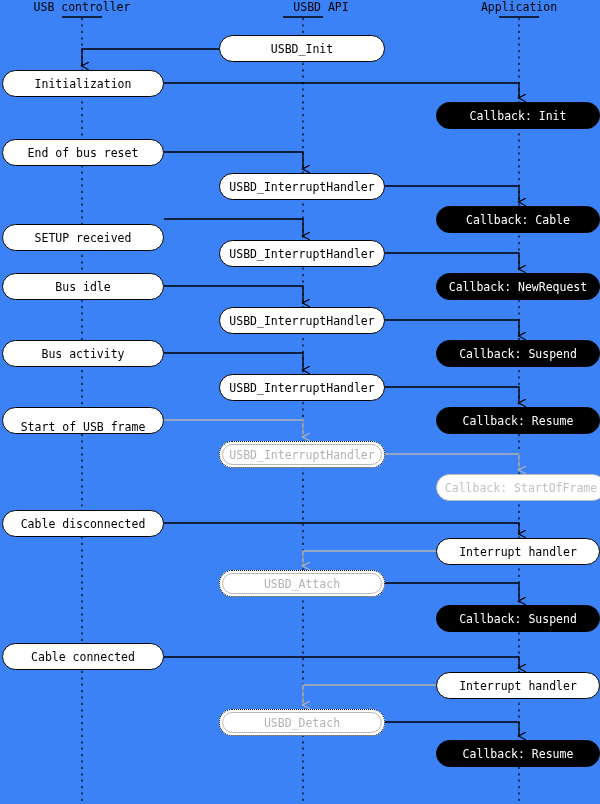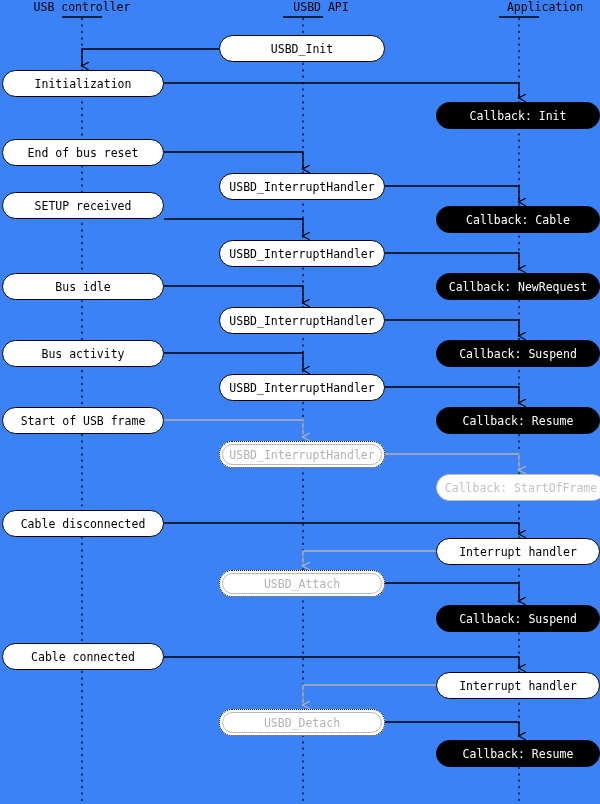--- a/index.html
+++ b/index.html
@@ -149,21 +149,21 @@
       <path d="M385,454 L519,454 L519,470" marker-end="url(#arrow-gray)"></path>
 
       <path d="M436,551 L303,551 L303,566" marker-end="url(#arrow-gray)"></path>
 
       <path d="M436,685 L303,685 L303,705" marker-end="url(#arrow-gray)"></path>
     </g>
   </svg>
 
   <div class="lifeline-label" style="left:82px;">USB controller</div>
   <div class="lifeline-label" style="left:321px;">USBD API</div>
-  <div class="lifeline-label" style="left:519px;margin-left:26px;">Application</div>
+  <div class="lifeline-label" style="left:519px;">Application</div>
 
   <div class="node node-solid" style="left:219px; top:35px; width:166px;text-align:center;">
     <span class="node-label">USBD_Init</span>
   </div>
 
   <div class="node node-solid" style="left:2px; top:70px; width:162px;">
     <span class="node-label">Initialization</span>
   </div>
 
   <div class="node node-filled" style="left:436px; top:102px; width:164px;">
@@ -175,21 +175,21 @@
   </div>
 
   <div class="node node-solid" style="left:219px; top:173px; width:166px;">
     <span class="node-label">USBD_InterruptHandler</span>
   </div>
 
   <div class="node node-filled" style="left:436px; top:206px; width:164px;">
     <span class="node-label">Callback: Cable</span>
   </div>
 
-  <div class="node node-solid" style="left:2px; top:192px; width:162px;">
+  <div class="node node-solid" style="left:2px; top:224px; width:162px;">
     <span class="node-label">SETUP received</span>
   </div>
 
   <div class="node node-solid" style="left:219px; top:240px; width:166px;">
     <span class="node-label">USBD_InterruptHandler</span>
   </div>
 
   <div class="node node-solid" style="left:2px; top:273px; width:162px;">
     <span class="node-label">Bus idle</span>
   </div>
@@ -211,21 +211,21 @@
   </div>
 
   <div class="node node-solid" style="left:219px; top:374px; width:166px;">
     <span class="node-label">USBD_InterruptHandler</span>
   </div>
 
   <div class="node node-filled" style="left:436px; top:407px; width:164px;">
     <span class="node-label">Callback: Resume</span>
   </div>
 
-  <div class="node node-solid" style="left:2px; top:407px; width:162px;">
+  <div class="node node-solid" style="left:2px; top:407px; width:162px;align-items:flex-end;">
     <span class="node-label">Start of USB frame</span>
   </div>
 
   <div class="node node-ghost" style="left:219px; top:441px; width:166px;">
     <span class="ghost-inner"></span>
     <span class="node-label">USBD_InterruptHandler</span>
   </div>
 
   <div class="node node-ghost-solid clip-right" style="left:436px; top:474px; width:170px;">
     <span class="node-label">Callback: StartOfFrame</span>

